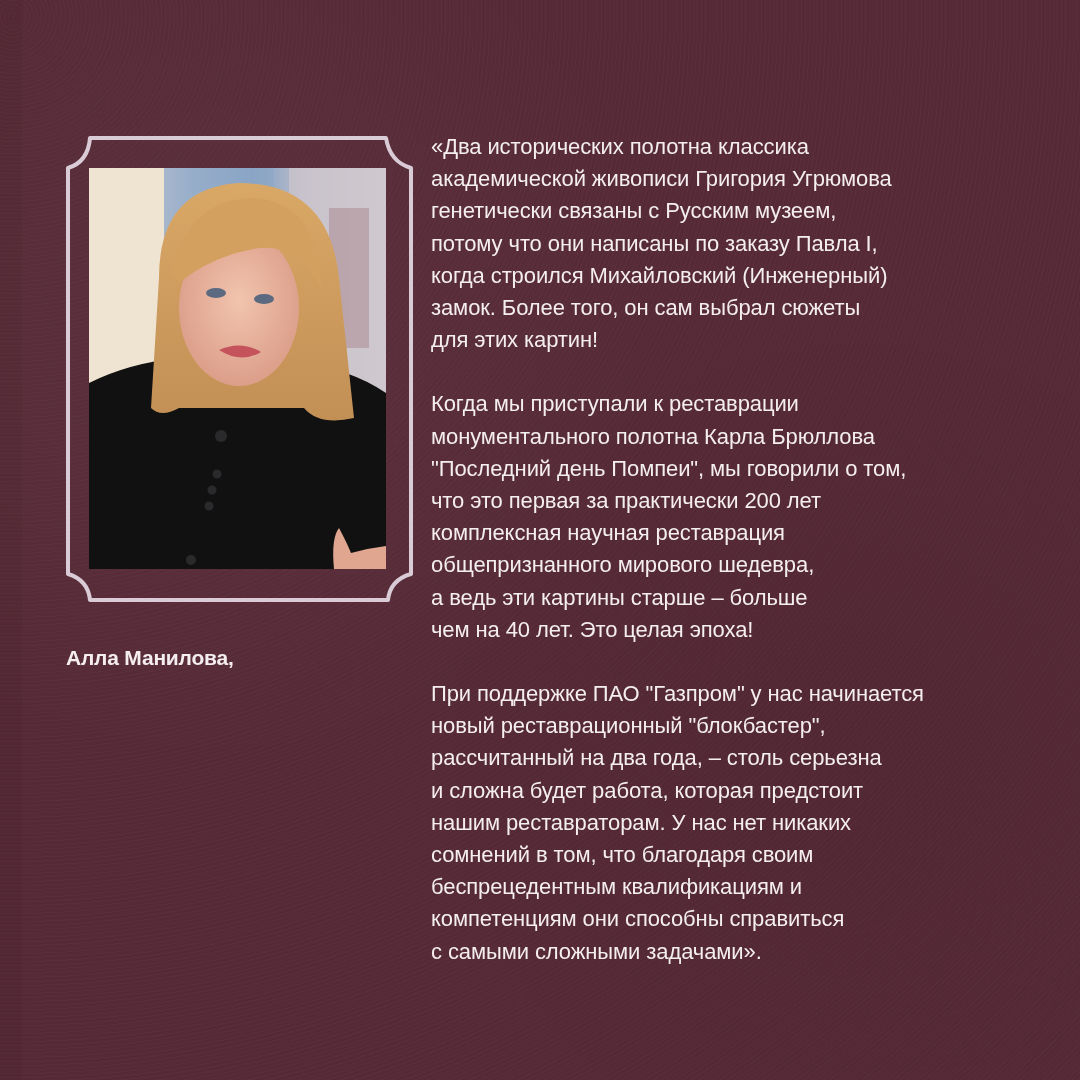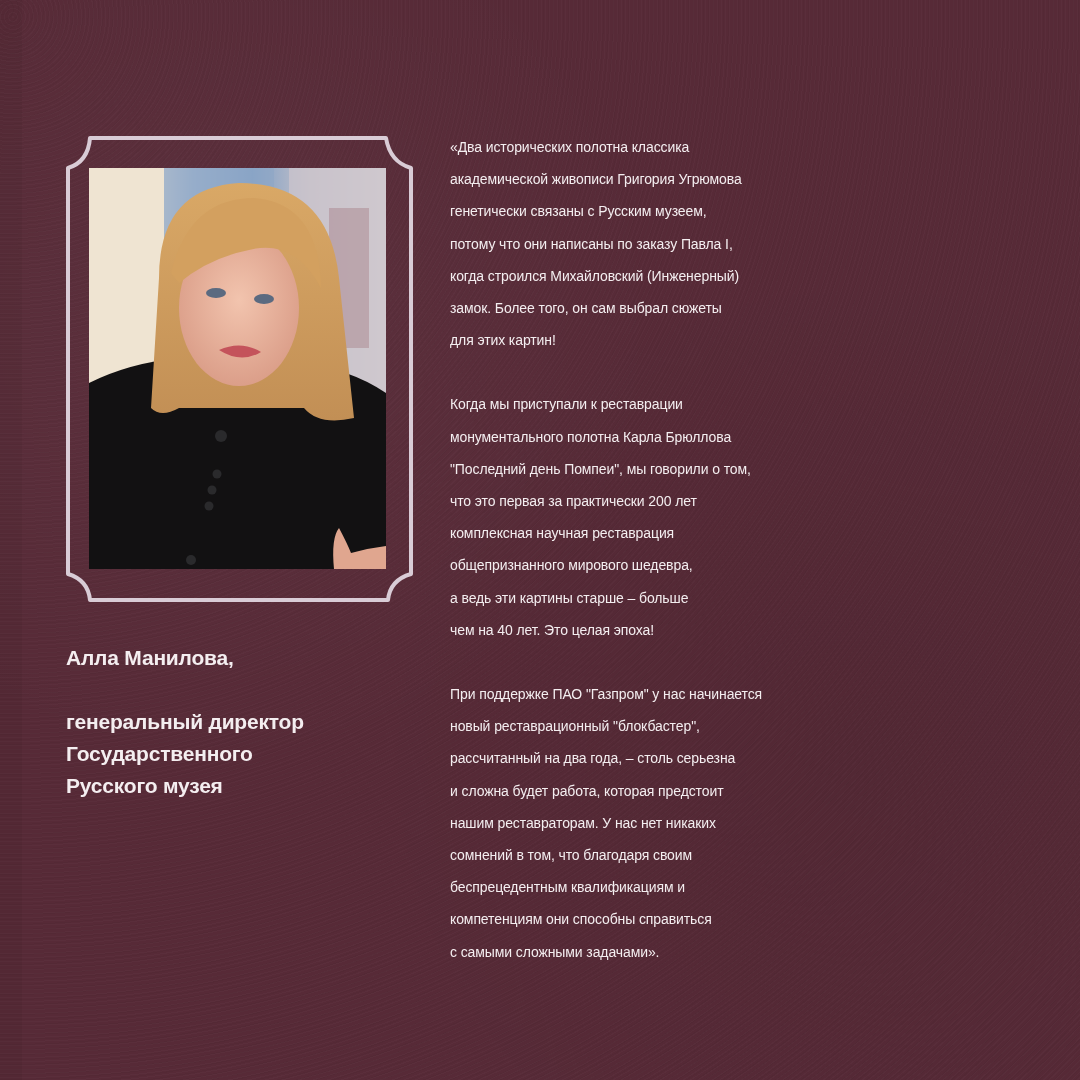--- a/index.html
+++ b/index.html
@@ -18,29 +18,29 @@
     position: absolute; left: 0; top: 0; width: 22px; height: 1080px;
     background: rgba(0,0,0,0.04);
   }
   .frame-wrap { position: absolute; left: 60px; top: 130px; width: 360px; height: 478px; }
   .frame-wrap svg { position: absolute; left: 0; top: 0; }
   .photo {
     position: absolute; left: 89px; top: 168px; width: 297px; height: 401px; overflow: hidden;
     background: linear-gradient(90deg, #efe6d6 0%, #f1e8d8 22%, #a9bcd3 35%, #7e9fc6 55%, #c8c2c8 75%, #e6dcd6 100%);
   }
   .quote {
-    position: absolute; left: 450px; top: 131px; width: 600px;
-    font-size: 14px; line-height: 32.2px; letter-spacing: -0.1px;
+    position: absolute; left: 431px; top: 131px; width: 600px;
+    font-size: 22px; line-height: 32.2px; letter-spacing: -0.1px;
   }
   .quote p { margin: 0 0 32px 0; white-space: pre-line; }
   .caption {
     position: absolute; left: 66px; top: 642px; width: 330px;
     font-size: 21px; line-height: 32px; font-weight: bold; letter-spacing: -0.2px;
   }
-  .caption .name { margin-bottom: 32px; }
+  .caption .name { margin-bottom: 16px; }
   .caption .role { white-space: pre-line; }
 </style>
 </head>
 <body>
 
 <div class="left-strip"></div>
 
 <div class="frame-wrap">
   <svg width="360" height="478" viewBox="0 0 360 478">
     <path d="M 30 8 L 326 8 Q 330 32 351 38 L 351 444 Q 330 450 328 470 L 30 470 Q 28 450 8 444 L 8 38 Q 28 32 30 8 Z" fill="none" stroke="#d9ccd6" stroke-width="4" stroke-linejoin="round"></path>
@@ -85,23 +85,20 @@
     <circle cx="123" cy="322" r="4.5" fill="#2a2a2c"></circle>
     <circle cx="120" cy="338" r="4.5" fill="#2a2a2c"></circle>
     <circle cx="102" cy="392" r="5" fill="#2a2a2c"></circle>
 
     <path d="M 245 401 Q 242 370 250 360 Q 258 375 262 385 Q 280 380 297 378 L 297 401 Z" fill="#e0a68f"></path>
   </svg>
 </div>
 
 <div class="caption">
   <div class="name">Алла Манилова,</div>
-  <div class="role">генеральный директор
-Государственного
-Русского музея</div>
 </div>
 
 <div class="quote">
   <p>«Два исторических полотна классика
 академической живописи Григория Угрюмова
 генетически связаны с Русским музеем,
 потому что они написаны по заказу Павла I,
 когда строился Михайловский (Инженерный)
 замок. Более того, он сам выбрал сюжеты
 для этих картин!</p>

